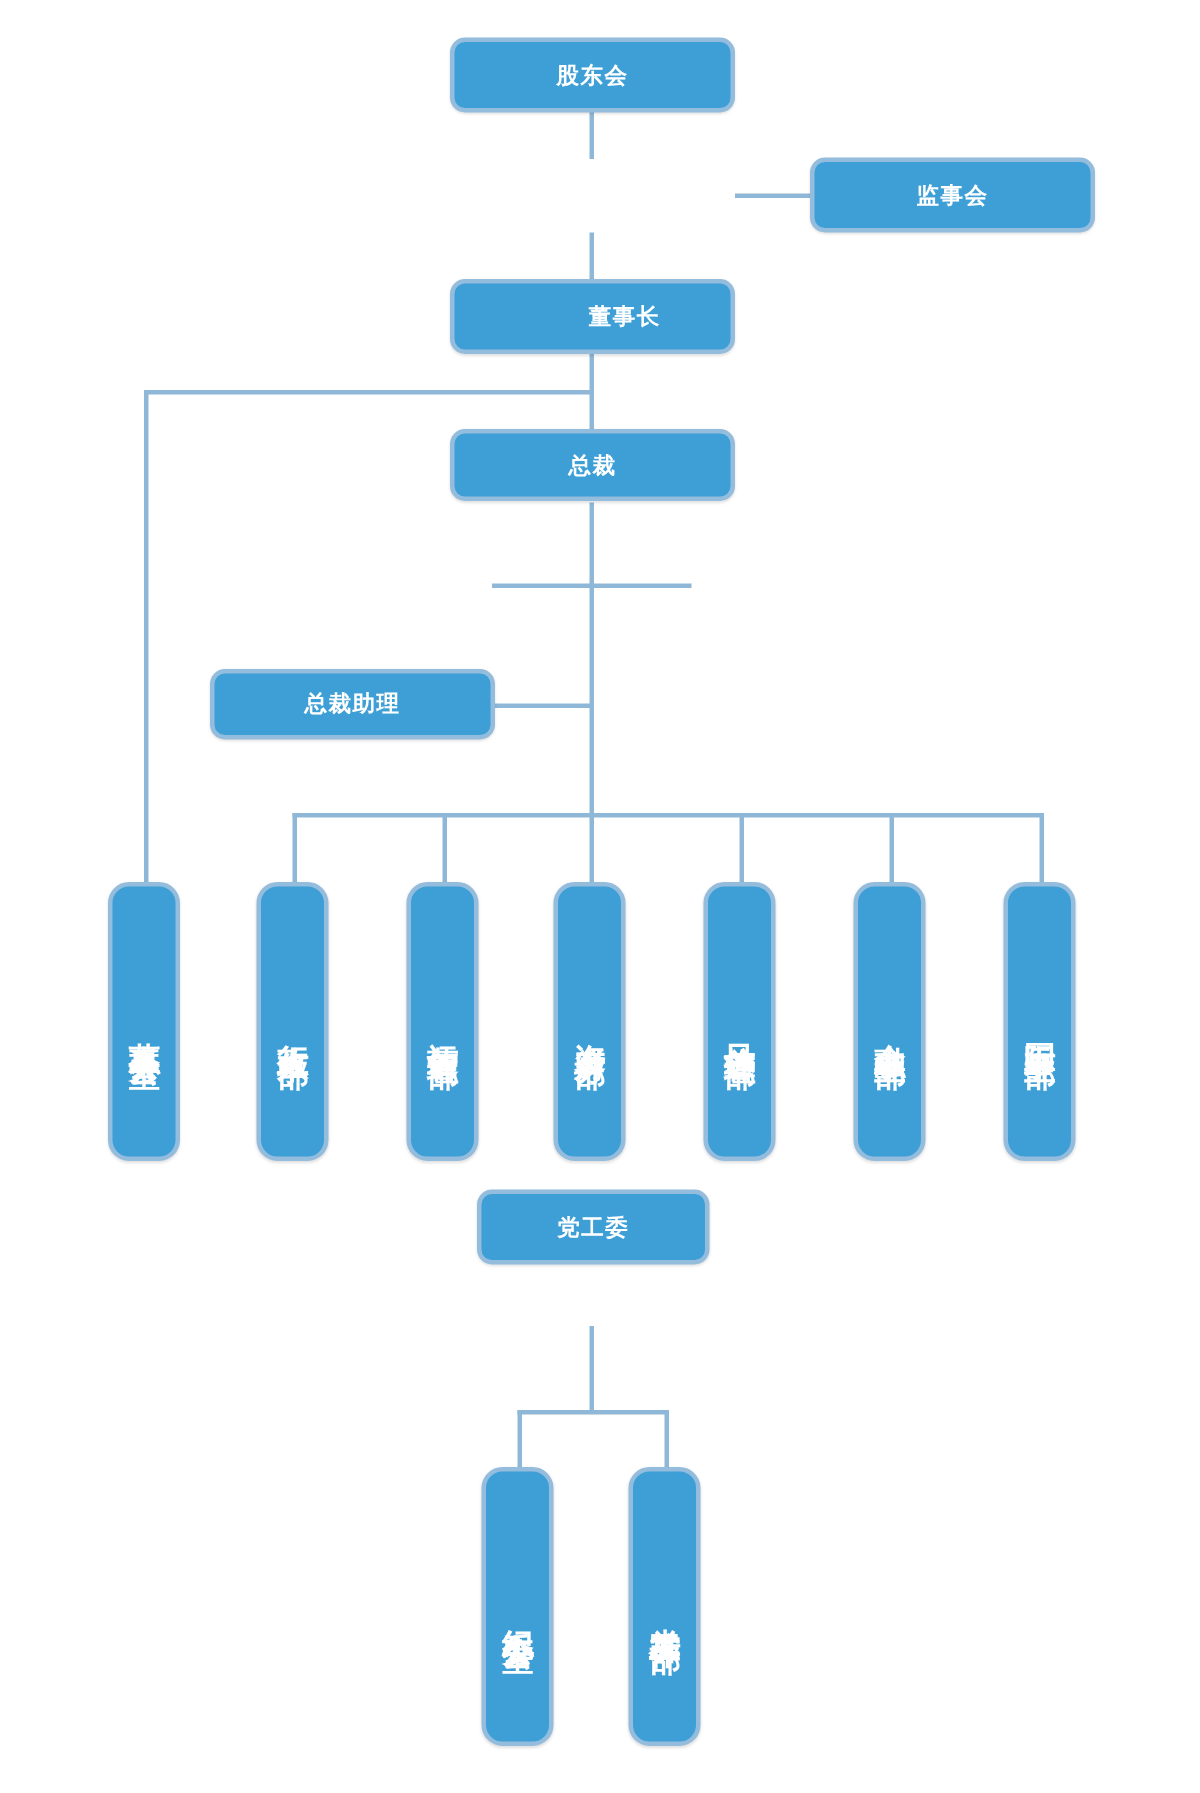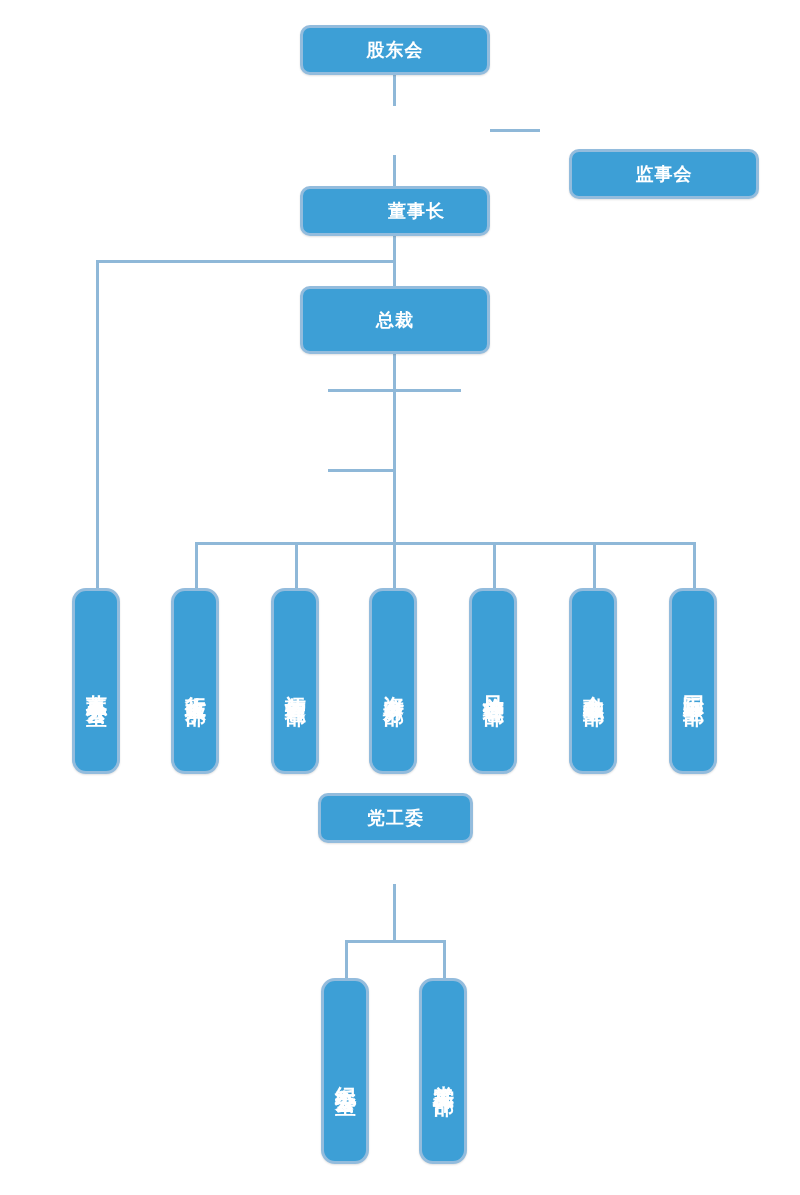--- a/index.html
+++ b/index.html
@@ -36,21 +36,21 @@
     color: #ffffff;
     display: flex;
     align-items: center;
     justify-content: center;
     text-align: center;
     font-weight: bold;
     letter-spacing: 1px;
     box-shadow: 0 1px 2px rgba(0,0,0,0.12);
   }
   .node.horizontal {
-    font-size: 18px;
+    font-size: 15px;
     line-height: 1.1;
   }
   .node.vertical {
     font-size: 21px;
     line-height: 1.18;
     writing-mode: vertical-rl;
     text-orientation: upright;
     border-radius: 14px;
     letter-spacing: 2px;
     padding-top: 6px;
@@ -89,28 +89,29 @@
   <div class="conn conn-v" style="left:693px; top:542px; height:48px;"></div>
 
   <div class="conn conn-v" style="left:393px; top:884px; height:58px;"></div>
   <div class="conn conn-h" style="left:345px; top:940px; width:101px;"></div>
   <div class="conn conn-v" style="left:345px; top:940px; height:40px;"></div>
   <div class="conn conn-v" style="left:443px; top:940px; height:40px;"></div>
 
   <div class="node horizontal" style="left:300px; top:25px; width:190px; height:50px;">股东会</div>
 
 
-  <div class="node horizontal" style="left:569px; top:105px; width:190px; height:50px;margin-top:44px;">监事会</div>
+  <div class="node horizontal" style="left:540px; top:105px; width:190px; height:50px;">监事会</div>
 
   <div class="node horizontal" style="left:300px; top:186px; width:190px; height:50px;padding-left:43px;">董事长</div>
 
-  <div class="node horizontal" style="left:300px; top:286px; width:190px; height:68px;">总裁</div>
+  <div class="node horizontal" style="left:300px; top:286px; width:190px; height:48px;">总裁</div>
 
 
 
+  <div class="node horizontal" style="left:140px; top:446px; width:190px; height:47px;">总裁助理</div>
 
   <div class="node vertical" style="left:72px; top:588px; width:48px; height:186px;">董事会办公室</div>
 
   <div class="node vertical" style="left:171px; top:588px; width:48px; height:186px;">行政人事部</div>
 
   <div class="node vertical" style="left:271px; top:588px; width:48px; height:186px;">运营管理部</div>
 
   <div class="node vertical" style="left:369px; top:588px; width:48px; height:186px;">资产财务部</div>
 
   <div class="node vertical" style="left:469px; top:588px; width:48px; height:186px;">风控管理部</div>

